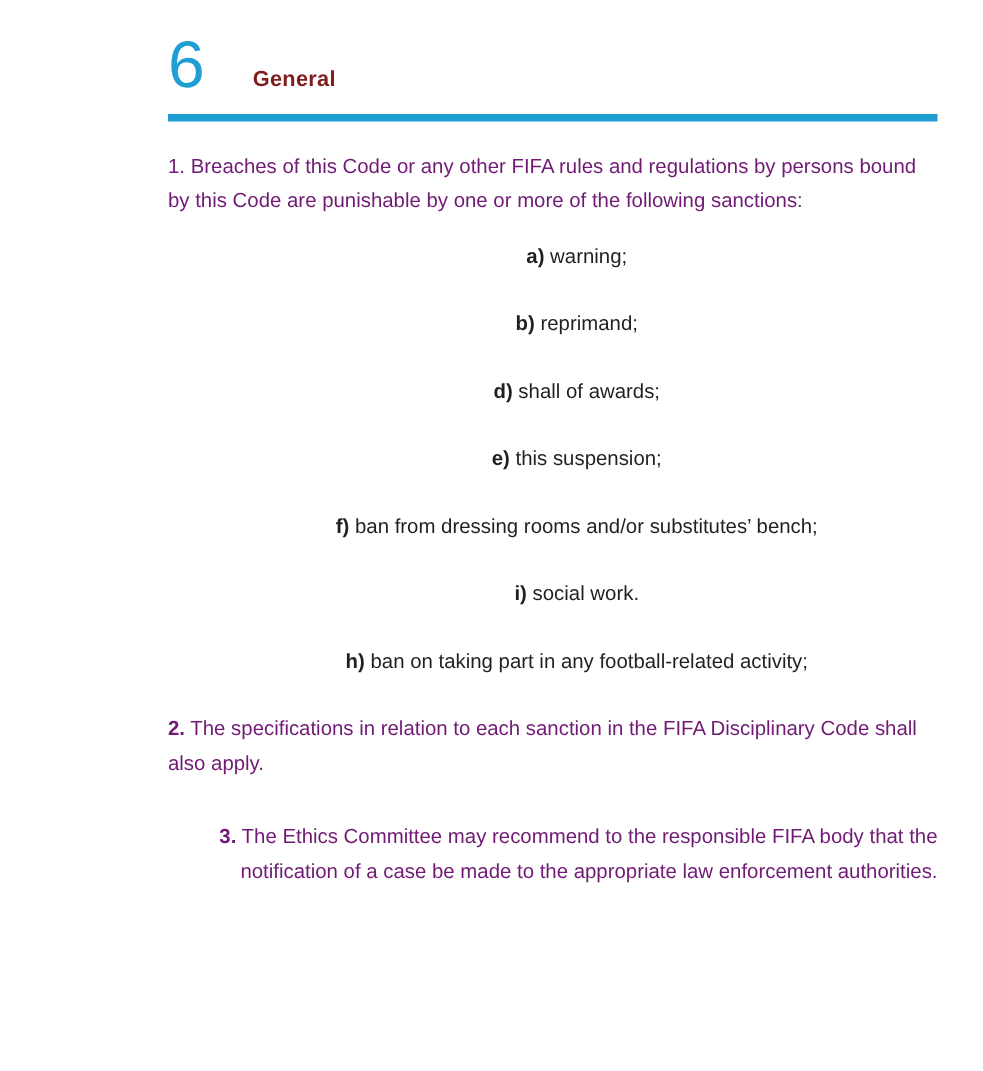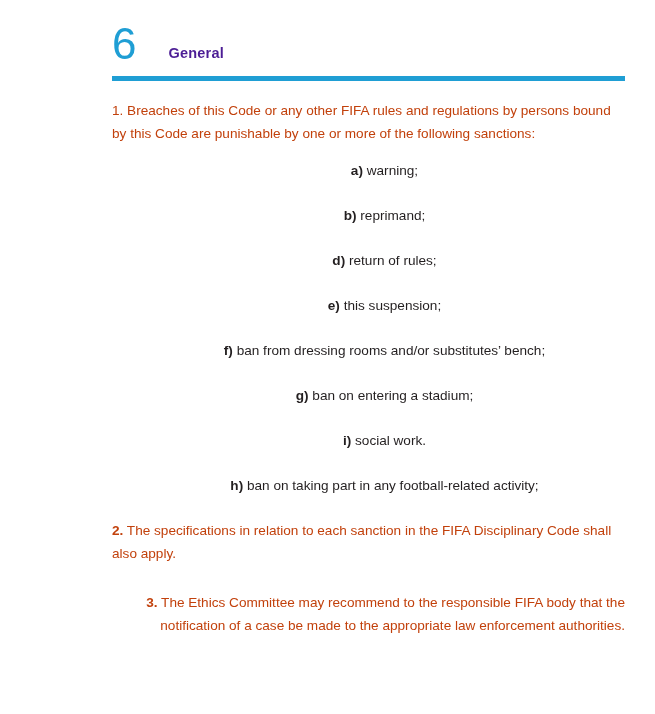--- a/index.html
+++ b/index.html
@@ -30,36 +30,36 @@
   .chapter-number {
     font-size: 44px;
     line-height: 44px;
     color: #1f9ed4;
     font-weight: 400;
     letter-spacing: 0px;
   }
   .chapter-title {
     font-size: 14.5px;
     font-weight: bold;
-    color: #4c1d95;
+    color: #7f1d1d;
     margin-left: 32px;
     padding-bottom: 5px;
     letter-spacing: 0.2px;
   }
   .rule {
     height: 5px;
     background: #1f9ed4;
     margin-top: 10px;
     margin-bottom: 18px;
     width: 513px;
   }
   .para {
     font-size: 13.6px;
     line-height: 23px;
-    color: #c2410c;
+    color: #701a75;
     margin: 0 0 14px 0;
     max-width: 516px;
   }
   .para .lead {
     font-weight: bold;
   }
   .list {
     margin: 0;
     padding: 0;
     list-style: none;
@@ -98,30 +98,27 @@
   <p class="para">1. Breaches of this Code or any other FIFA rules and regulations by persons bound by this Code are punishable by one or more of the following sanctions:</p>
 
   <ul class="list">
     <li class="list-item">
       <span class="marker">a)</span><span> warning;</span>
     </li>
     <li class="list-item">
       <span class="marker">b)</span><span> reprimand;</span>
     </li>
     <li class="list-item">
-      <span class="marker">d)</span><span> return of rules;</span>
+      <span class="marker">d)</span><span> shall of awards;</span>
     </li>
     <li class="list-item">
       <span class="marker">e)</span><span> this suspension;</span>
     </li>
     <li class="list-item">
       <span class="marker">f)</span><span> ban from dressing rooms and/or substitutes’ bench;</span>
-    </li>
-    <li class="list-item">
-      <span class="marker">g)</span><span> ban on entering a stadium;</span>
     </li>
     <li class="list-item">
       <span class="marker">i)</span><span> social work.</span>
     </li>
     <li class="list-item">
       <span class="marker">h)</span><span> ban on taking part in any football-related activity;</span>
     </li>
   </ul>
 
   <p class="para block-2">

